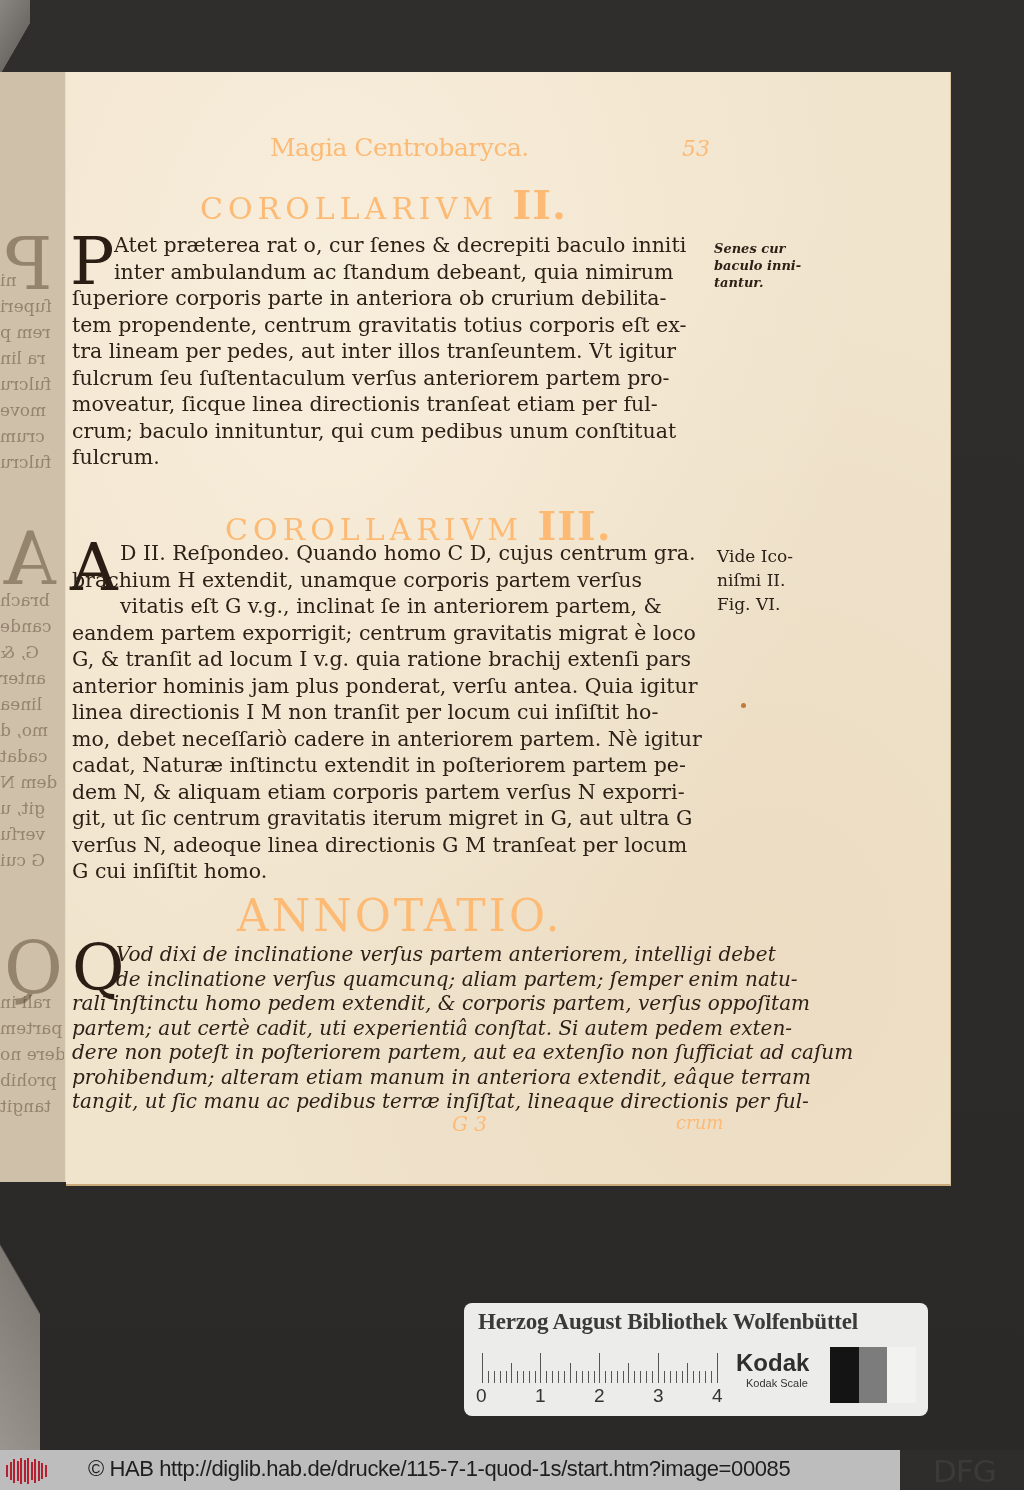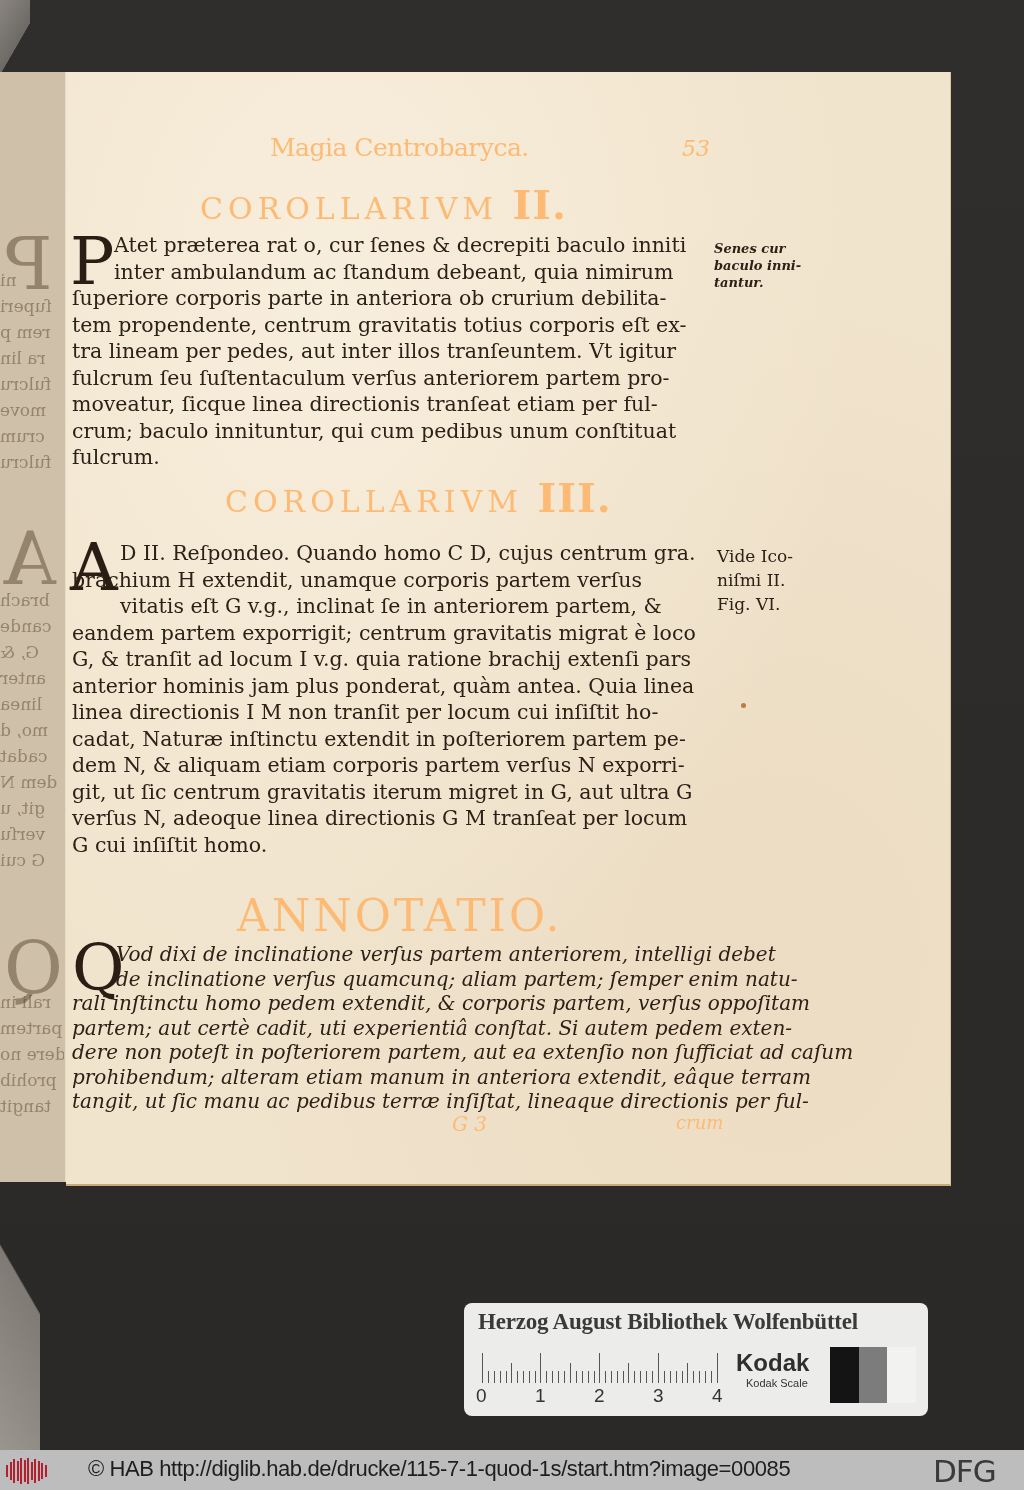--- a/index.html
+++ b/index.html
@@ -50,21 +50,21 @@
   .text { color:#fdba74; position:absolute; }
   .running-head {
     left:270px; top:133px; font-size:25px; letter-spacing:-0.5px;
   }
   .page-number { left:682px; top:136px; font-size:22px; font-style:italic; }
   .heading {
     font-size:30px; letter-spacing:5px; white-space:nowrap;
   }
   .heading .num { font-size:40px; font-weight:bold; letter-spacing:1px; }
   .h-cor2 { left:200px; top:181px; }
-  .h-cor3 { left:225px; top:474px; }
+  .h-cor3 { left:225px; top:502px; }
   .h-annot { left:237px; top:890px; font-size:44px; letter-spacing:3px; }
   .para {
     position:absolute; color:#2d2117; font-size:20.5px; line-height:26.5px;
     white-space:nowrap;
   }
   .para .line { display:block; height:26.5px; }
   .dropcap {
     position:absolute; color:#2a1e14; font-size:66px; line-height:60px;
   }
   .p1 { left:72px; top:232px; }
@@ -99,21 +99,21 @@
   .ruler-labels { position:absolute; left:10px; top:82px; width:260px; height:24px; }
   .ruler-labels span {
     position:absolute; font-family:"Liberation Sans", sans-serif; font-size:19px; color:#333;
   }
   .kodak { position:absolute; left:272px; top:46px; font-family:"Liberation Sans", sans-serif; font-weight:bold; font-size:24px; color:#2f2f2f; }
   .kodak-sub { position:absolute; left:282px; top:74px; font-family:"Liberation Sans", sans-serif; font-size:11px; color:#333; }
   .swatches { position:absolute; left:366px; top:44px; width:86px; height:56px; display:flex; }
   .swatches div { flex:1; height:100%; }
 
   .footer {
-    position:absolute; left:0; top:1450px; width:1024px; height:40px;
+    position:absolute; left:0; top:1450px; width:900px; height:40px;
     background:#bdbdbd;
   }
   .hab-logo { position:absolute; left:6px; top:8px; width:42px; height:26px; display:flex; gap:1.5px; align-items:center; }
   .hab-logo i { display:block; width:2px; background:#b32030; }
   .footer-text {
     position:absolute; left:88px; top:6px; font-family:"Liberation Sans", sans-serif; font-size:22px;
     color:#1e1e1e; white-space:nowrap; letter-spacing:-0.4px;
   }
   .dfg {
     position:absolute; left:933px; top:3px; font-family:"DejaVu Sans", sans-serif;
@@ -190,22 +190,23 @@
   <span>COROLLARIVM</span>
   <span class="num">III.</span>
 </div>
 <div class="dropcap cap-a">A</div>
 <div class="para p2">
   <span class="line l1">D II. Reſpondeo. Quando homo C D, cujus centrum gra.</span>
   <span class="line">brachium H extendit, unamque corporis partem verſus</span>
   <span class="line l2">vitatis eſt G v.g., inclinat ſe in anteriorem partem, &amp;</span>
   <span class="line">eandem partem exporrigit; centrum gravitatis migrat è loco</span>
   <span class="line">G, &amp; tranſit ad locum I v.g. quia ratione brachij extenſi pars</span>
-  <span class="line">anterior hominis jam plus ponderat, quàm antea. Quia linea</span>
+  <span class="line">anterior hominis jam plus ponderat, verſu antea. Quia igitur</span>
   <span class="line">linea directionis I M non tranſit per locum cui inſiſtit ho-</span>
+  <span class="line">mo, debet neceſſariò cadere in anteriorem partem. Nè igitur</span>
   <span class="line">cadat, Naturæ inſtinctu extendit in poſteriorem partem pe-</span>
   <span class="line">dem N, &amp; aliquam etiam corporis partem verſus N exporri-</span>
   <span class="line">git, ut ſic centrum gravitatis iterum migret in G, aut ultra G</span>
   <span class="line">verſus N, adeoque linea directionis G M tranſeat per locum</span>
   <span class="line">G cui inſiſtit homo.</span>
 </div>
 <div class="marginal m2">
   <div>Vide Ico-</div>
   <div>niſmi II.</div>
   <div>Fig. VI.</div>

